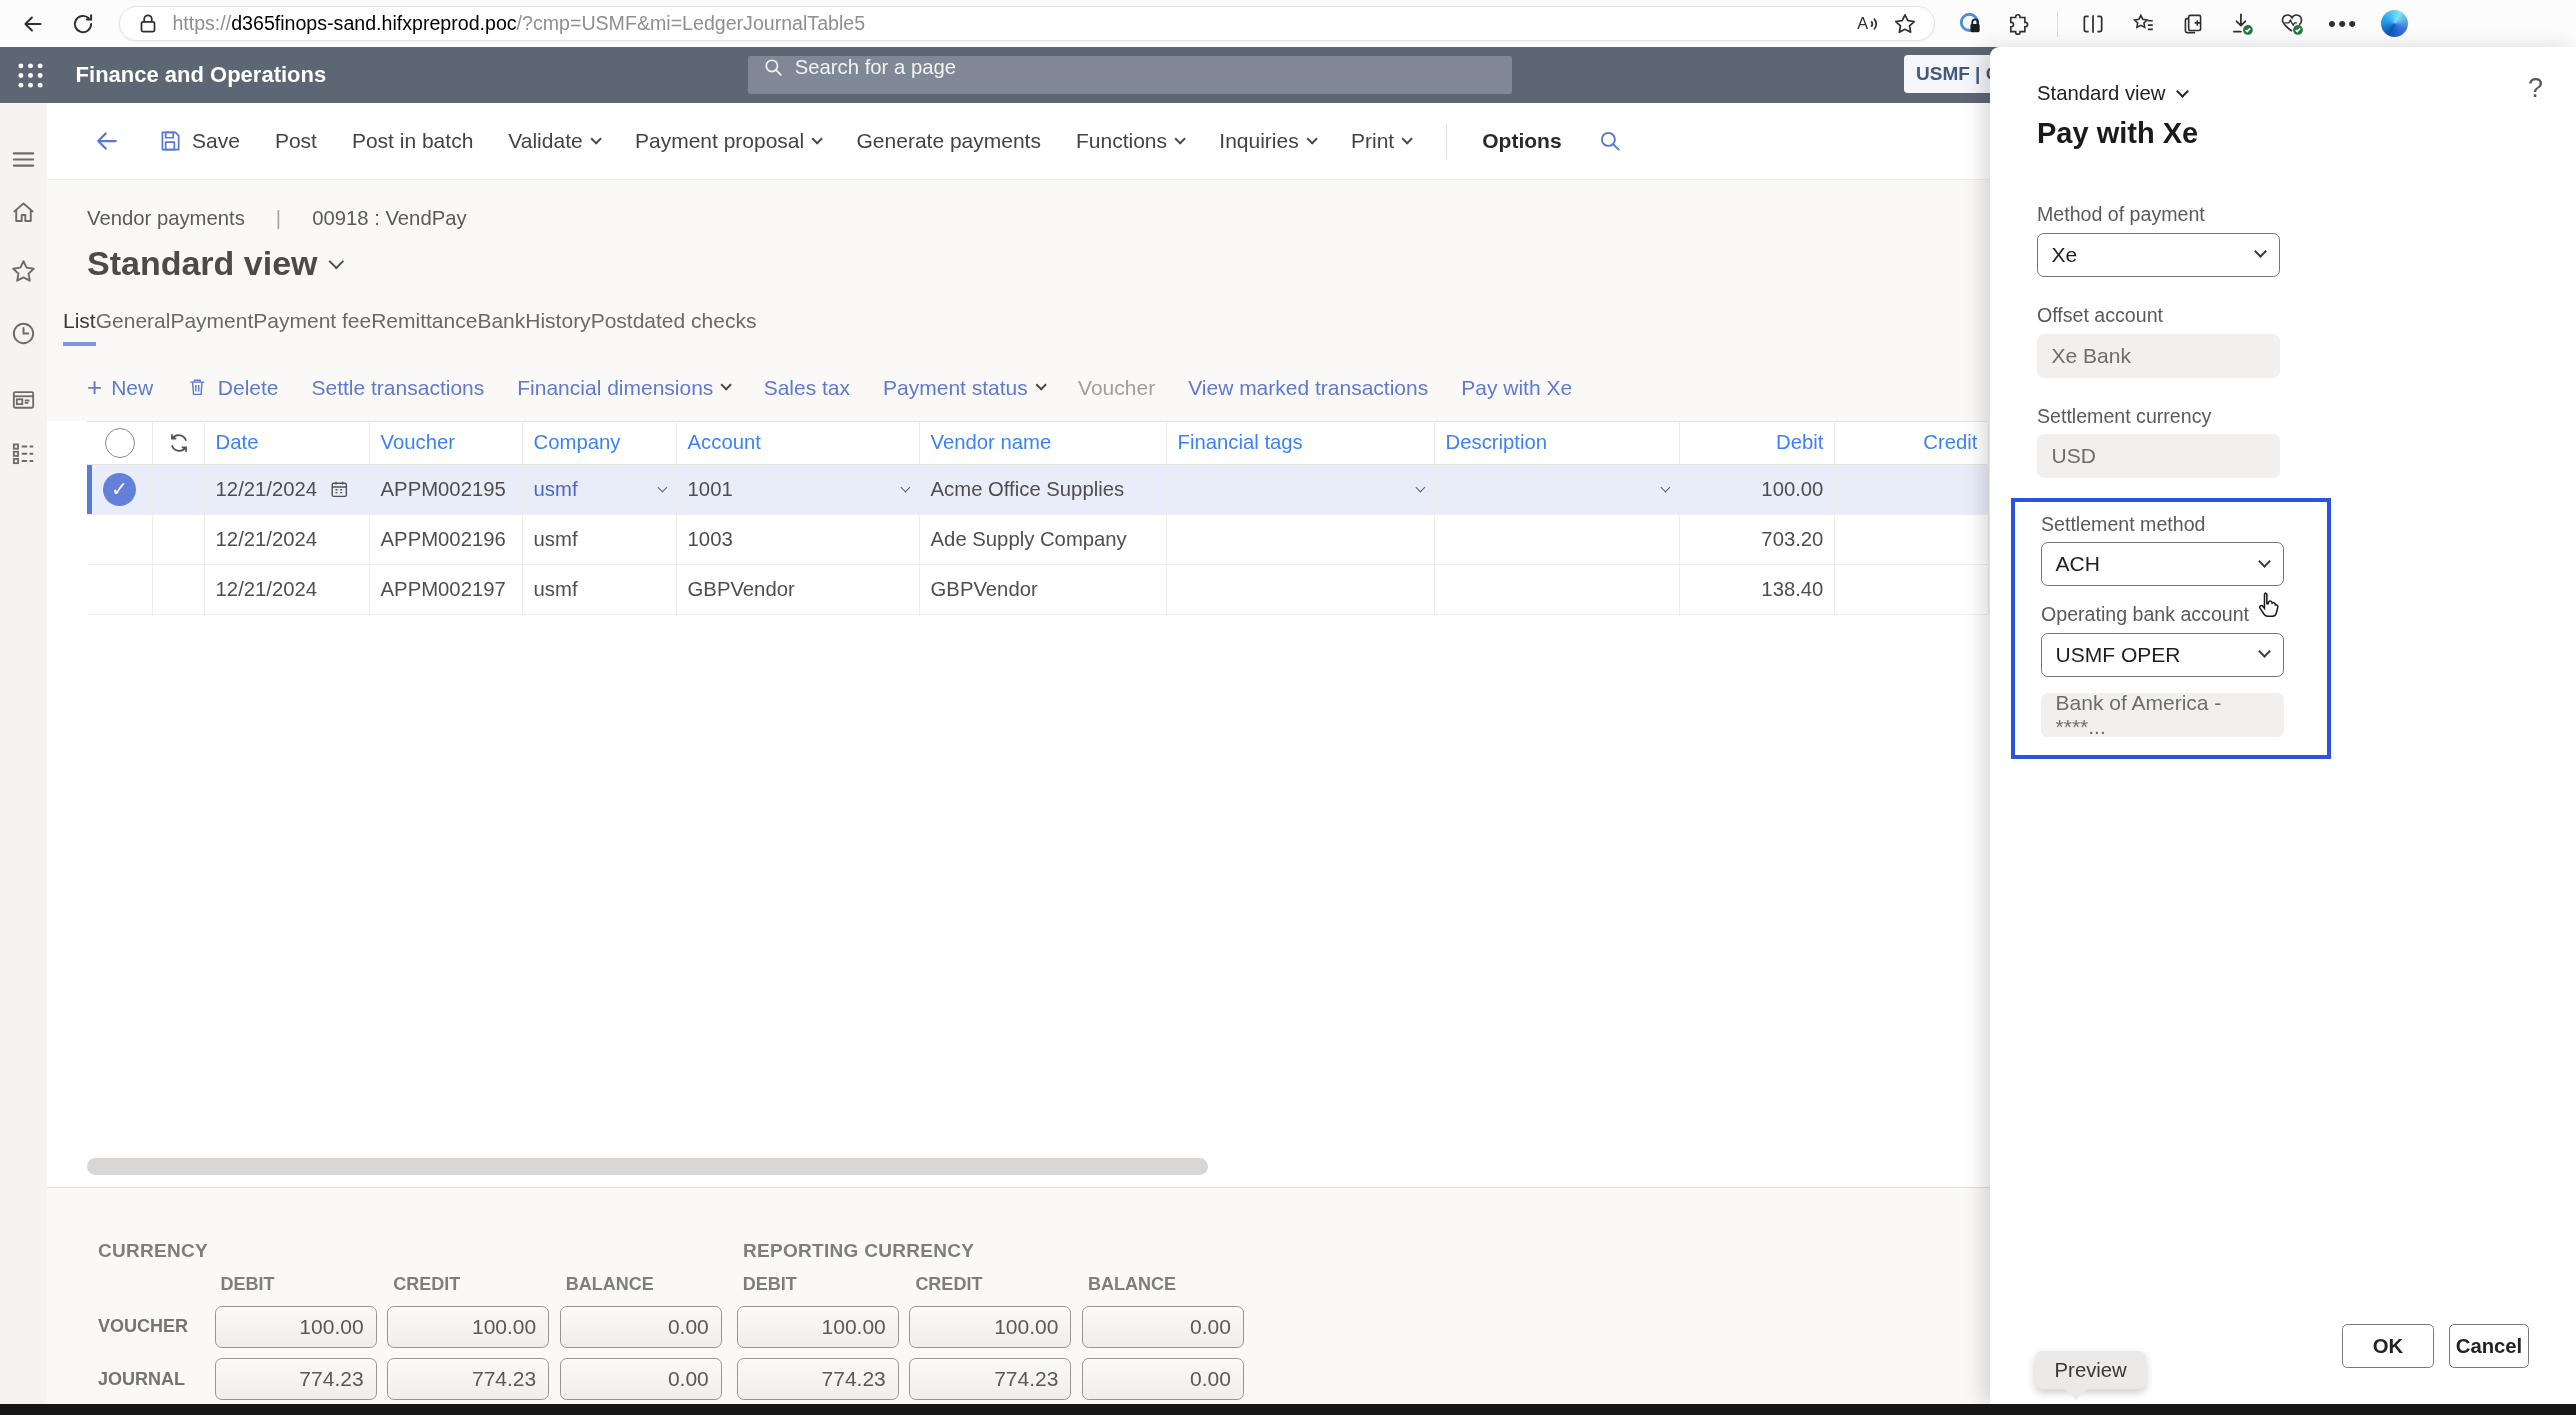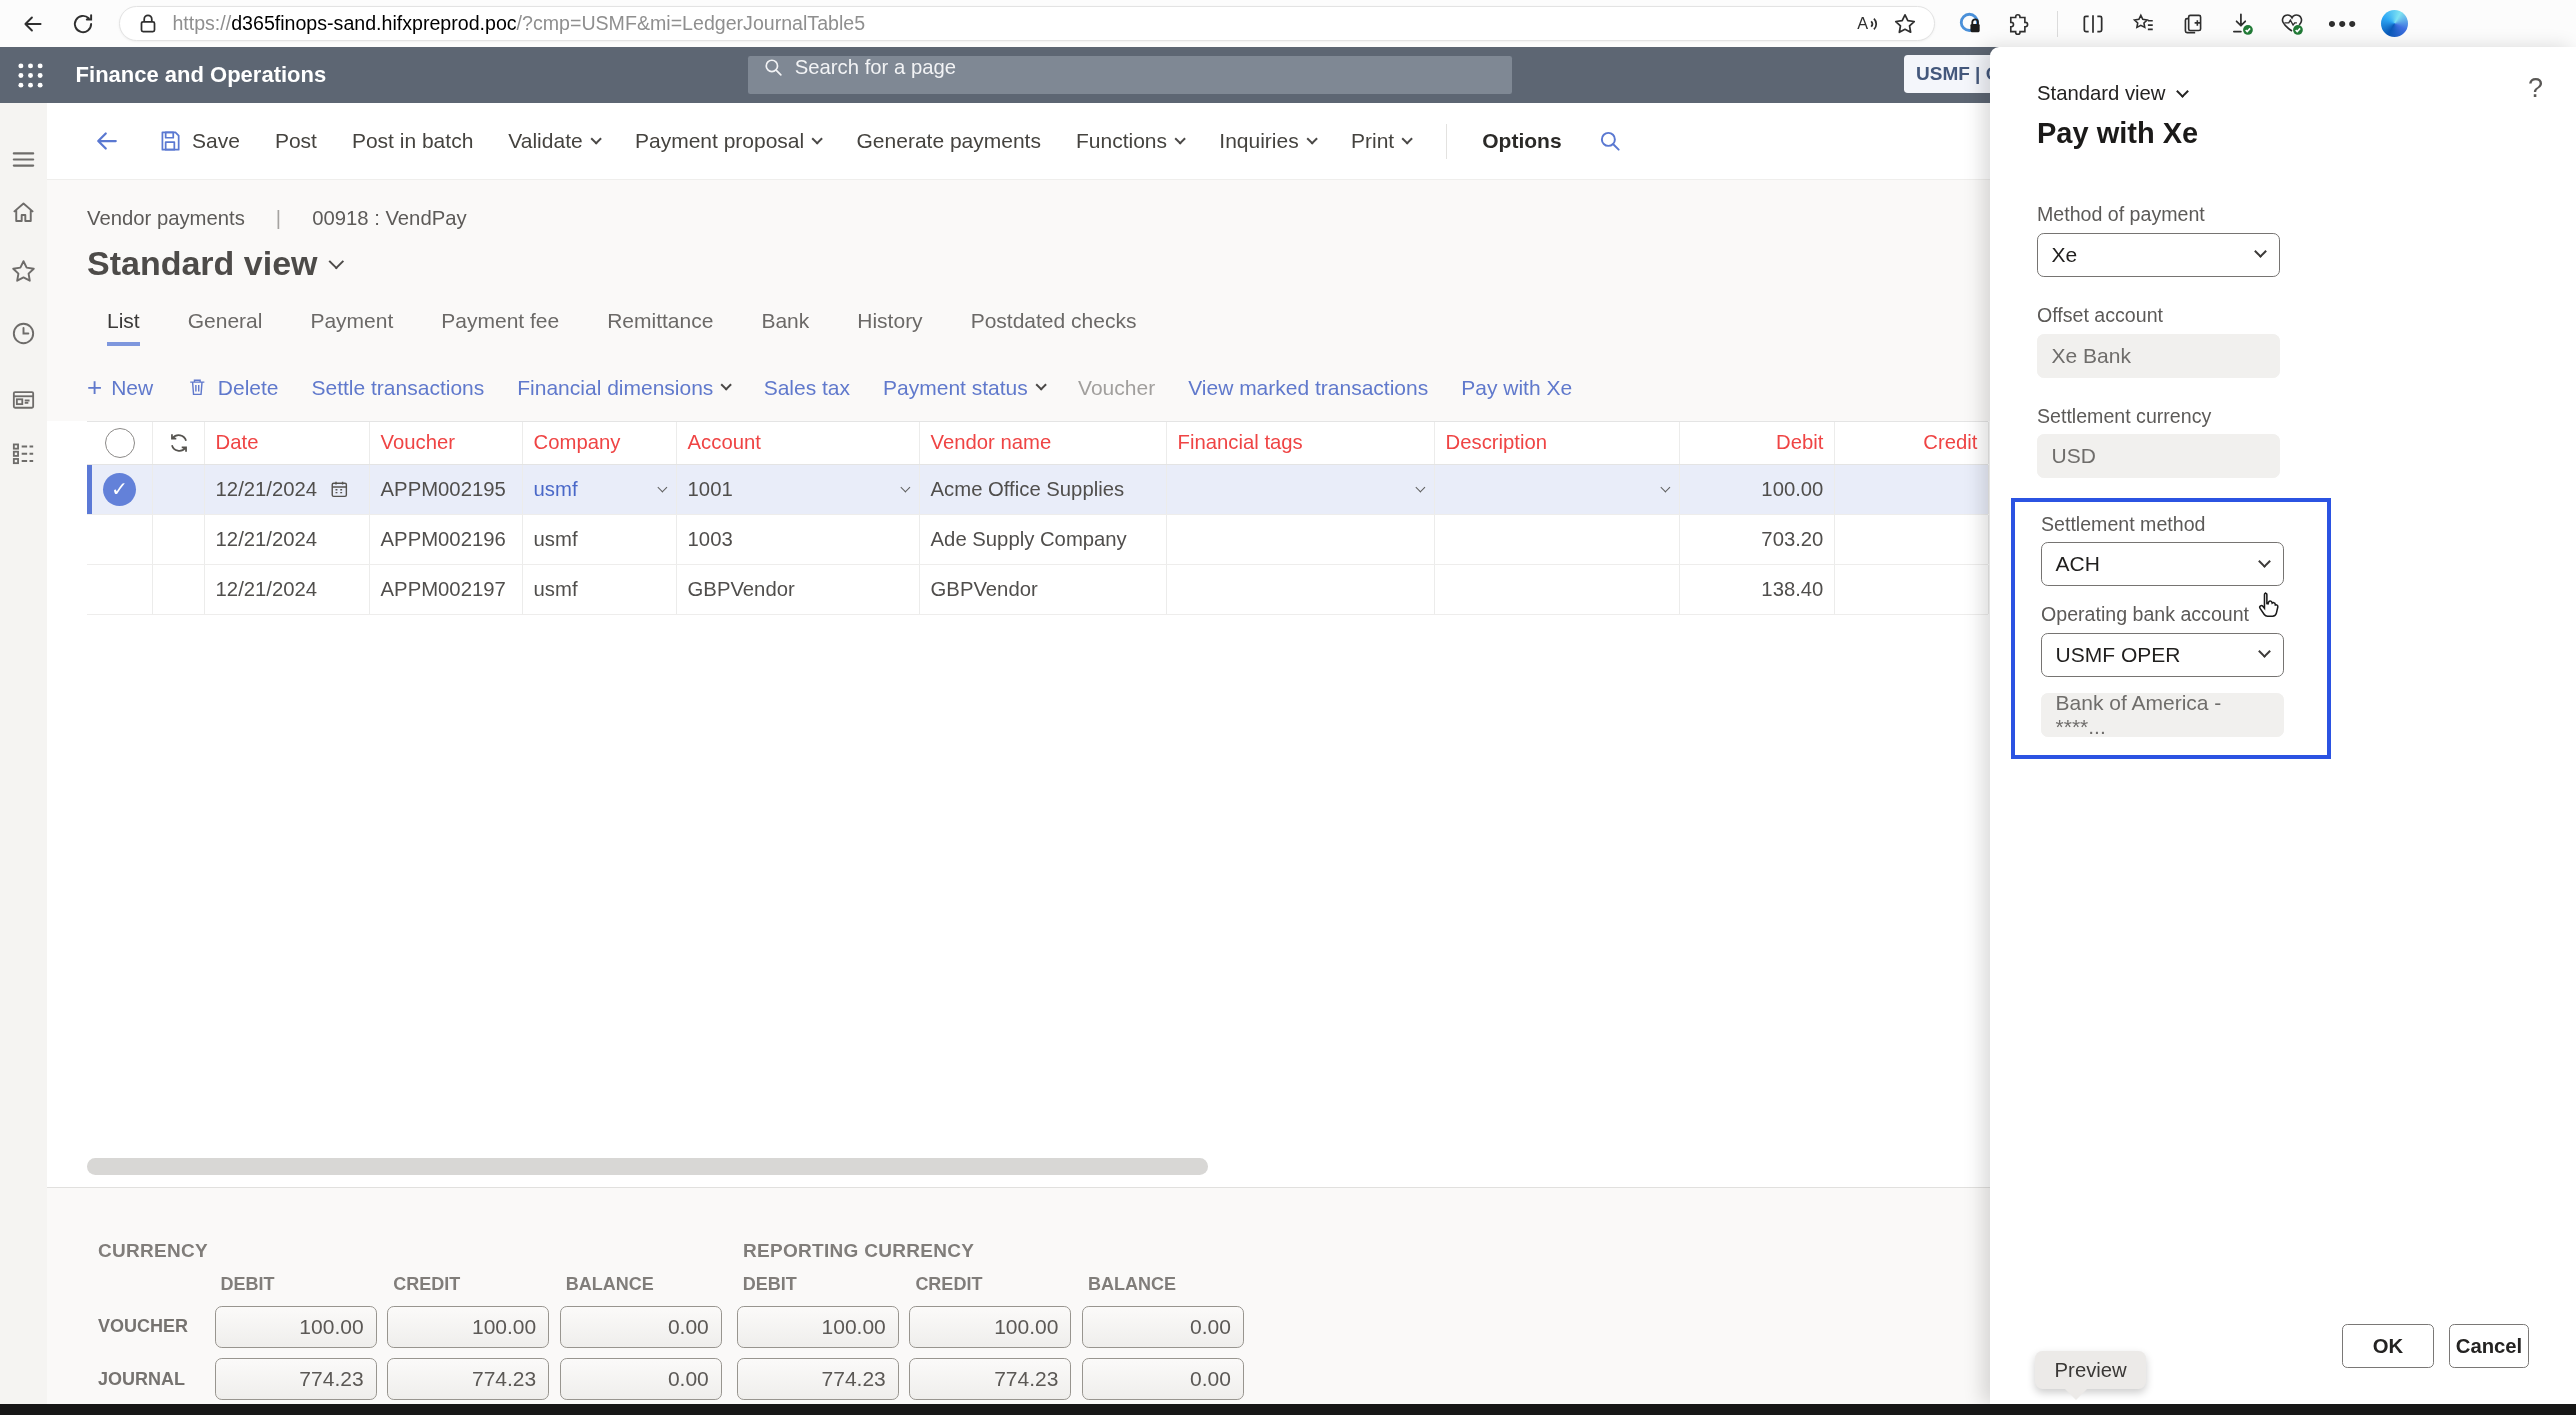--- a/index.html
+++ b/index.html
@@ -44,37 +44,37 @@
   .ab-search { color:#5a78d1; }
   .ab-search svg { width:26px; height:26px; }
   .chv { display:inline-block; width:8.3px; height:8.3px; border-right:2.3px solid #4a4846; border-bottom:2.3px solid #4a4846; transform:rotate(45deg); margin-bottom:4.5px; }
   .abdiv { width:0.8px; height:35px; background:#e3e2e0; }
 
   .breadcrumb { margin:27px 0 0 40px; font-size:20.3px; color:#5c5a58; display:flex; gap:31px; align-items:center; }
   .bc-sep { color:#a5a3a1; }
   .view-title { margin:13.6px 0 0 40px; font-size:34px; font-weight:600; color:#4d4b49; display:flex; align-items:center; gap:13.6px; }
   .view-title .chv { width:10.6px; height:10.6px; border-color:#4d4b49; }
 
-  .tabs { margin:26px 0 0 60px; display:flex; gap:48px; }
+  .tabs { margin:26px 0 0 16px; display:flex; }
   .tab { font-size:21px; color:#6b6967; padding-bottom:9px; border-bottom:4.5px solid transparent; }
   .tab.active { color:#3a3938; border-bottom-color:#7e97dd; }
 
   .gtoolbar { margin:30px 0 0 40px; display:flex; gap:33px; align-items:center; }
   .gt-item { display:flex; align-items:center; gap:9px; font-size:21px; color:#6079cc; white-space:nowrap; }
   .gt-item .chv { border-color:#4a4846; }
   .gt-item.disabled { color:#a19f9d; }
   .gt-plus { font-size:26px; line-height:21px; }
   .gt-item svg { width:22.6px; height:22.6px; }
 
   
   .grid-block { position:relative; margin-top:21px; background:#ffffff; height:767px; border-bottom:0.8px solid #e1e0de; }
   .gtable { position:absolute; left:40px; top:0; width:1901px; }
   .grow { display:grid; grid-template-columns:66px 52px 165px 153px 154px 243px 247px 268px 245px 155px 154px; align-items:stretch; }
   .ghead { height:44px; border-top:0.8px solid #e4e4e4; border-bottom:0.8px solid #e4e4e4; }
-  .ghead .gcell { font-size:20.3px; color:#ef4444; }
+  .ghead .gcell { font-size:20.3px; color:#3b82f6; }
   .gcell { display:flex; align-items:center; padding:0 10.6px; border-right:0.8px solid #ececeb; font-size:20.3px; color:#504e4c; overflow:hidden; white-space:nowrap; }
   .gcell.right { justify-content:flex-end; }
   .gcell.between { justify-content:space-between; }
   .gcell.end { justify-content:flex-end; }
   .grow.r { height:50px; border-bottom:0.8px solid #eeedec; }
   .grow.r.selected { background:#e9edf9; position:relative; }
   .grow.r.selected::before { content:""; position:absolute; left:0; top:0; bottom:0; width:5.3px; background:#5b79d6; }
   .sel-circle { width:30px; height:30px; border:1.5px solid #8c8a88; border-radius:50%; margin:auto; }
   .check-circle { width:33px; height:33px; border-radius:50%; background:#6381d9; color:#fff; display:flex; align-items:center; justify-content:center; font-size:20.3px; margin:auto; }
   .cell-link { color:#4a68c8; }

